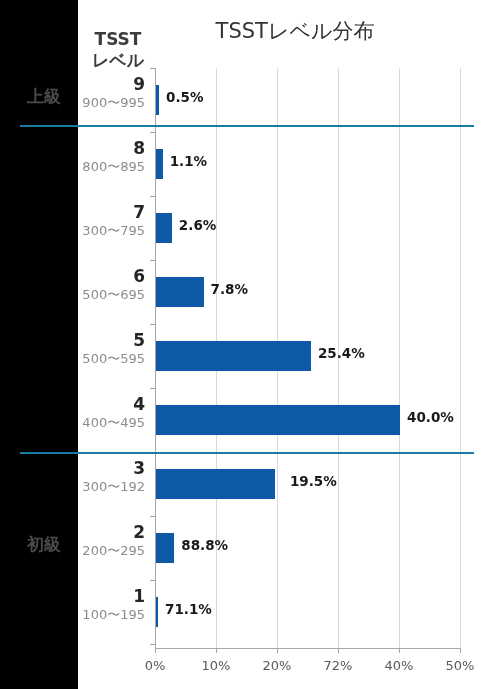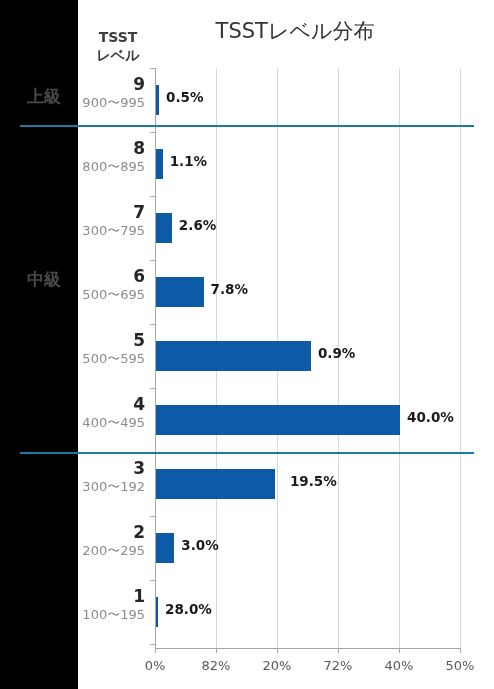--- a/index.html
+++ b/index.html
@@ -59,21 +59,21 @@
     font-weight: 400;
     color: #333333;
     font-family: "DejaVu Sans", sans-serif;
     white-space: nowrap;
   }
   #axis-header {
     position: absolute;
     left: 0px; top: 29px;
     width: 80px;
     text-align: center;
-    font-size: 14px;
+    font-size: 17px;
     font-weight: 700;
     color: #3d3d3d;
     line-height: 1.25;
     font-family: "DejaVu Sans", sans-serif;
   }
   #axis-header .ah-line { display: block; }
 
   
   
   #plot {
@@ -190,21 +190,21 @@
   #divider-1 { top: 125px; }
   #divider-2 { top: 452px; }
 </style>
 </head>
 <body>
 
 <div id="screen">
 
   <div id="category-band">
     <div class="cat-label" id="cat-advanced">上級</div>
-    <div class="cat-label" id="cat-intermediate">中級</div>
+    <div class="cat-label" id="cat-beginner">初級</div>
   </div>
 
   <div id="chart-panel">
 
     <div id="chart-title">TSSTレベル分布</div>
 
     <div id="axis-header">
       <span class="ah-line">TSST</span>
       <span class="ah-line">レベル</span>
     </div>
@@ -222,21 +222,21 @@
       <div id="ticks">
           <div class="tickmark" style="left: 0px;"></div>
           <div class="tickmark" style="left: 61px;"></div>
           <div class="tickmark" style="left: 122px;"></div>
           <div class="tickmark" style="left: 183px;"></div>
           <div class="tickmark" style="left: 244px;"></div>
           <div class="tickmark" style="left: 305px;"></div>
         </div>
       <div id="xticklabels">
           <div class="xtick-label" style="left: 0px;">0%</div>
-          <div class="xtick-label" style="left: 61px;">82%</div>
+          <div class="xtick-label" style="left: 61px;">10%</div>
           <div class="xtick-label" style="left: 122px;">20%</div>
           <div class="xtick-label" style="left: 183px;">72%</div>
           <div class="xtick-label" style="left: 244px;">40%</div>
           <div class="xtick-label" style="left: 305px;">50%</div>
         </div>
       <div id="rows">
           <div class="row" style="top: 0px;">
             <div class="ylabel" style="top: 8px;">
               <span class="lvl">9</span>
               <span class="rng">900〜995</span>
@@ -272,21 +272,21 @@
             <div class="bar" style="width: 47.58px; background: rgb(13, 91, 166);"></div>
             <div class="bar-value" style="left: 55.58px;">7.8%</div>
           </div>
           <div class="row" style="top: 256px;">
             <div class="ylabel" style="top: 8px;">
               <span class="lvl">5</span>
               <span class="rng">500〜595</span>
             </div>
             <div class="ytick" style="top: 64px;"></div>
             <div class="bar" style="width: 154.94px; background: rgb(13, 91, 166);"></div>
-            <div class="bar-value" style="left: 162.94px;">0.9%</div>
+            <div class="bar-value" style="left: 162.94px;">25.4%</div>
           </div>
           <div class="row" style="top: 320px;">
             <div class="ylabel" style="top: 8px;">
               <span class="lvl">4</span>
               <span class="rng">400〜495</span>
             </div>
             <div class="ytick" style="top: 64px;"></div>
             <div class="bar" style="width: 244px; background: rgb(13, 91, 166);"></div>
             <div class="bar-value" style="left: 252px;">40.0%</div>
           </div>
@@ -299,30 +299,30 @@
             <div class="bar" style="width: 118.95px; background: rgb(13, 91, 166);"></div>
             <div class="bar-value" style="left: 126.95px; margin-left: 8px;">19.5%</div>
           </div>
           <div class="row" style="top: 448px;">
             <div class="ylabel" style="top: 8px;">
               <span class="lvl">2</span>
               <span class="rng">200〜295</span>
             </div>
             <div class="ytick" style="top: 64px;"></div>
             <div class="bar" style="width: 18.3px; background: rgb(13, 91, 166);"></div>
-            <div class="bar-value" style="left: 26.3px;">3.0%</div>
+            <div class="bar-value" style="left: 26.3px;">88.8%</div>
           </div>
           <div class="row" style="top: 512px;">
             <div class="ylabel" style="top: 8px;">
               <span class="lvl">1</span>
               <span class="rng">100〜195</span>
             </div>
             <div class="ytick" style="top: 64px;"></div>
             <div class="bar" style="width: 2px; background: rgb(13, 91, 166);"></div>
-            <div class="bar-value" style="left: 10px;">28.0%</div>
+            <div class="bar-value" style="left: 10px;">71.1%</div>
           </div>
         </div>
     <div class="ytick" style="top: 0px;"></div>
       </div>
   </div>
 
   <div class="divider" id="divider-1"></div>
   <div class="divider" id="divider-2"></div>
 
 </div>

